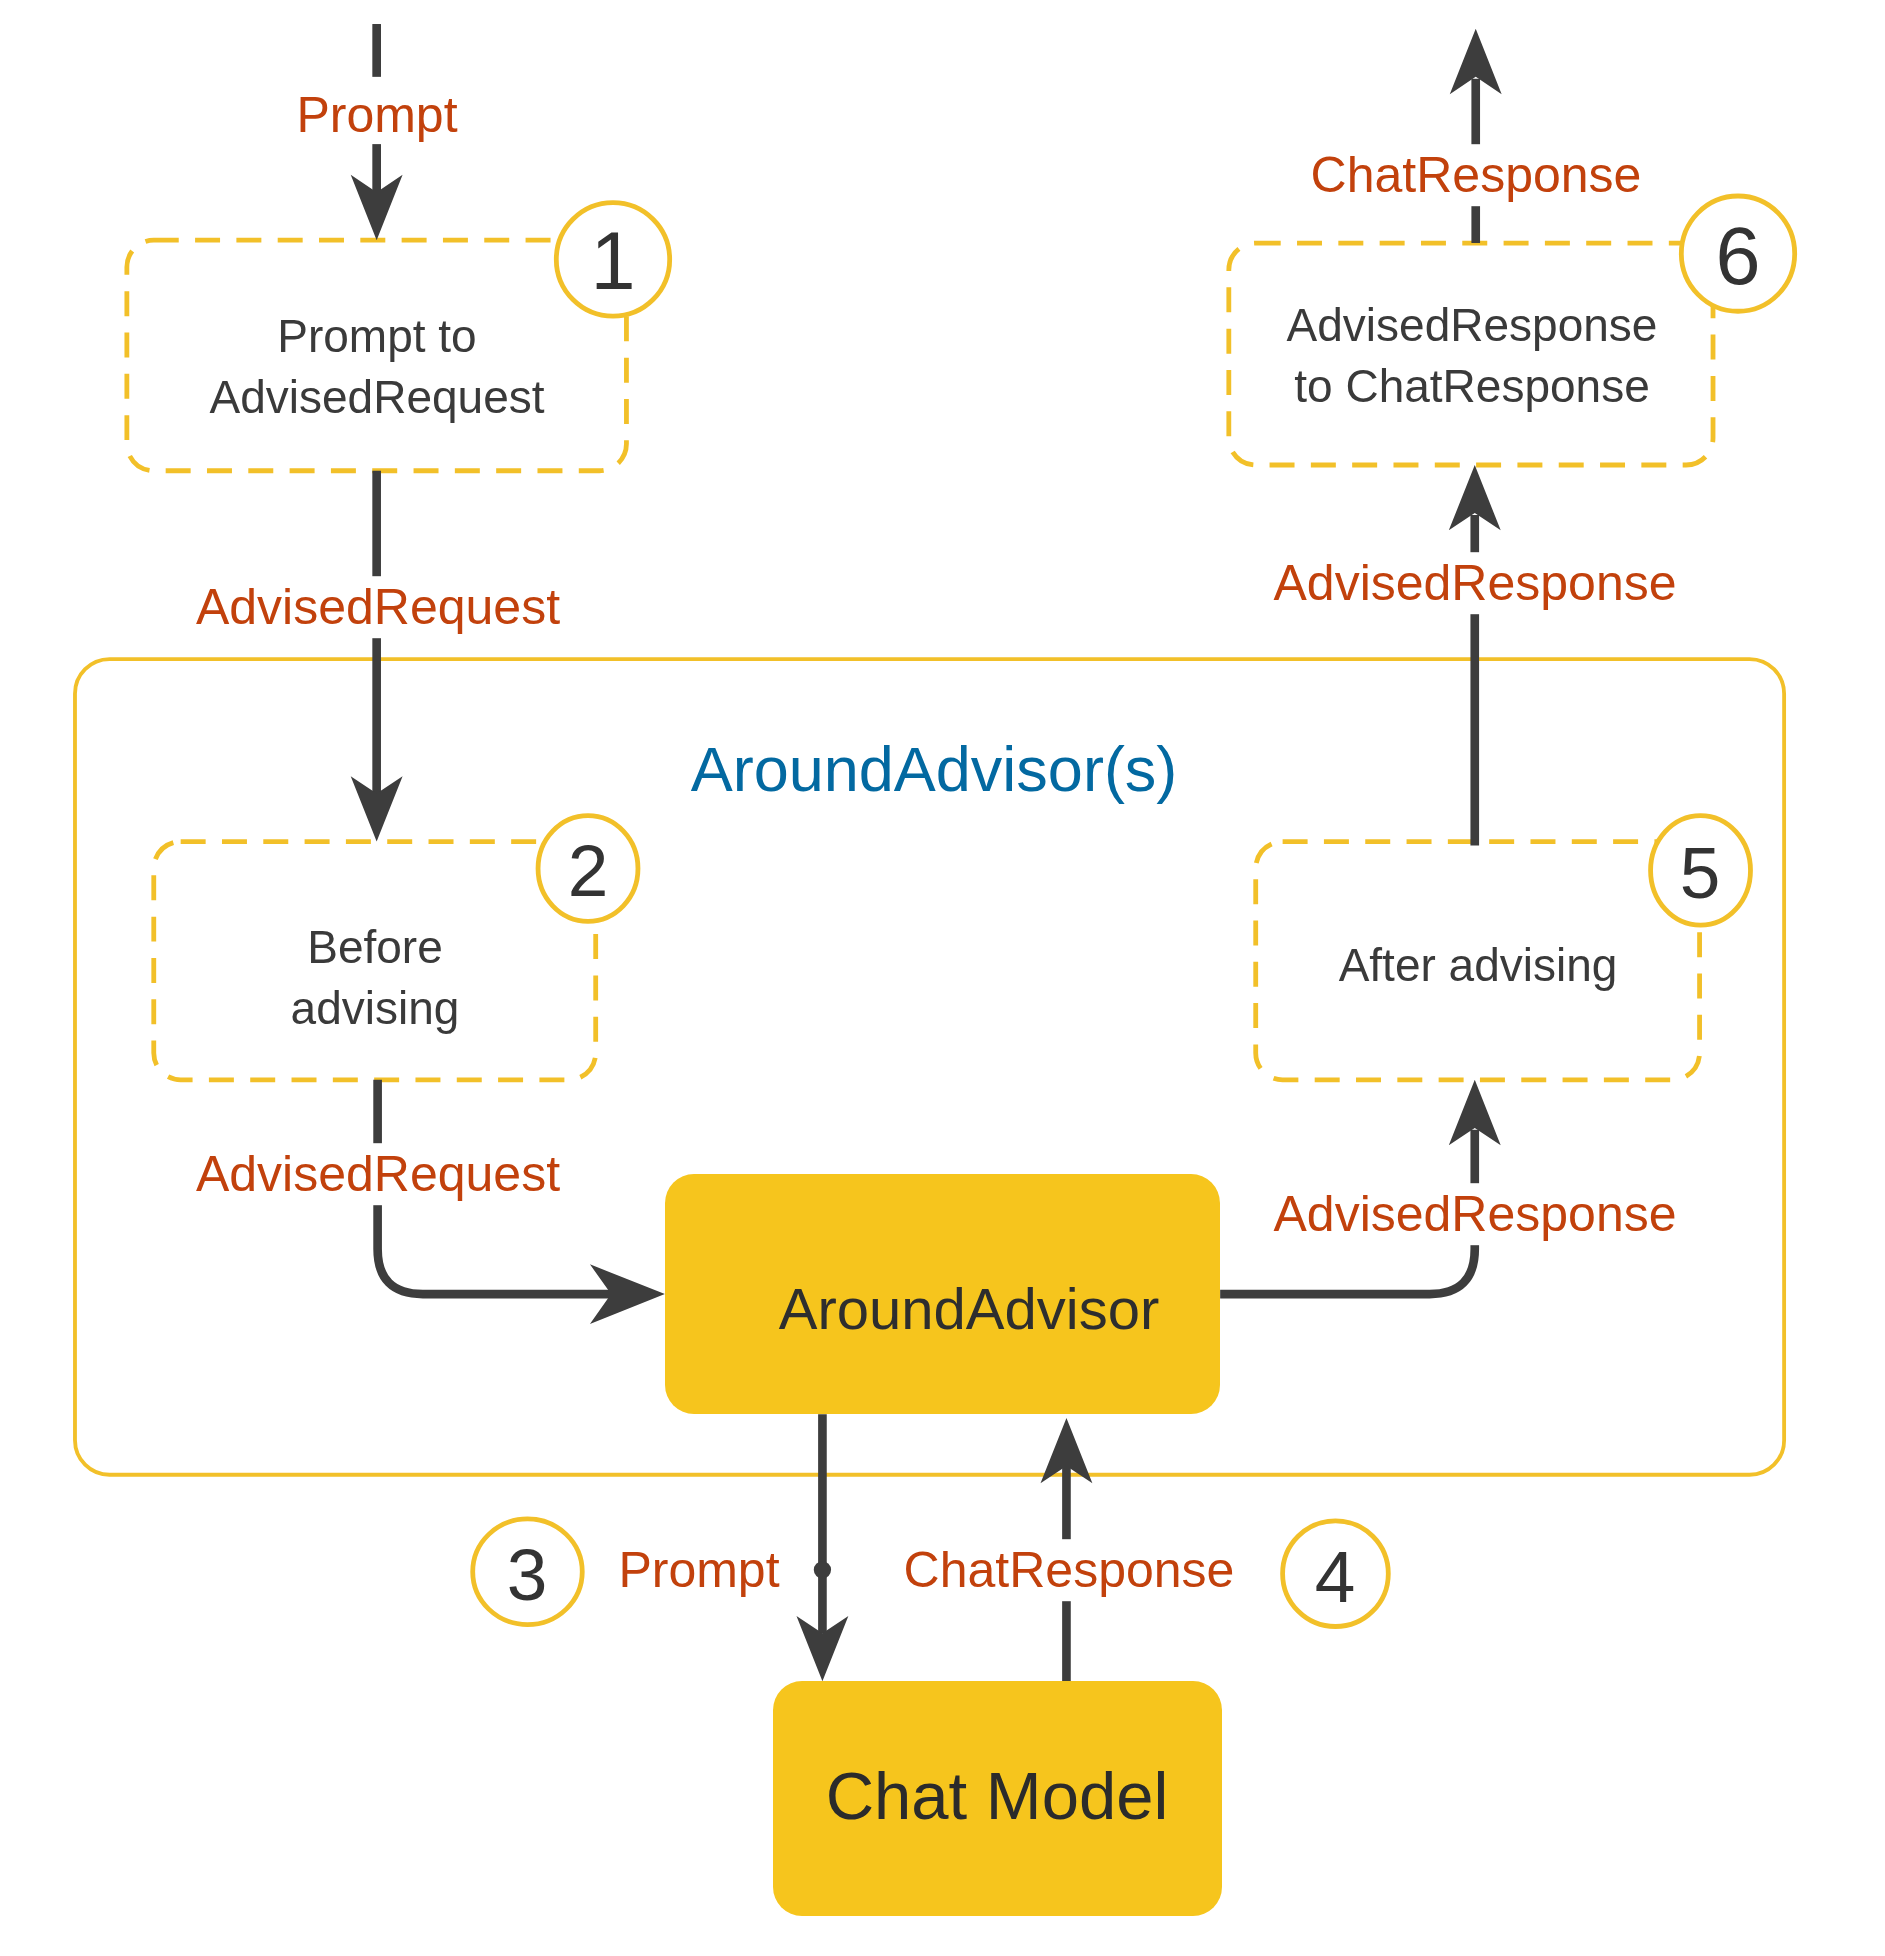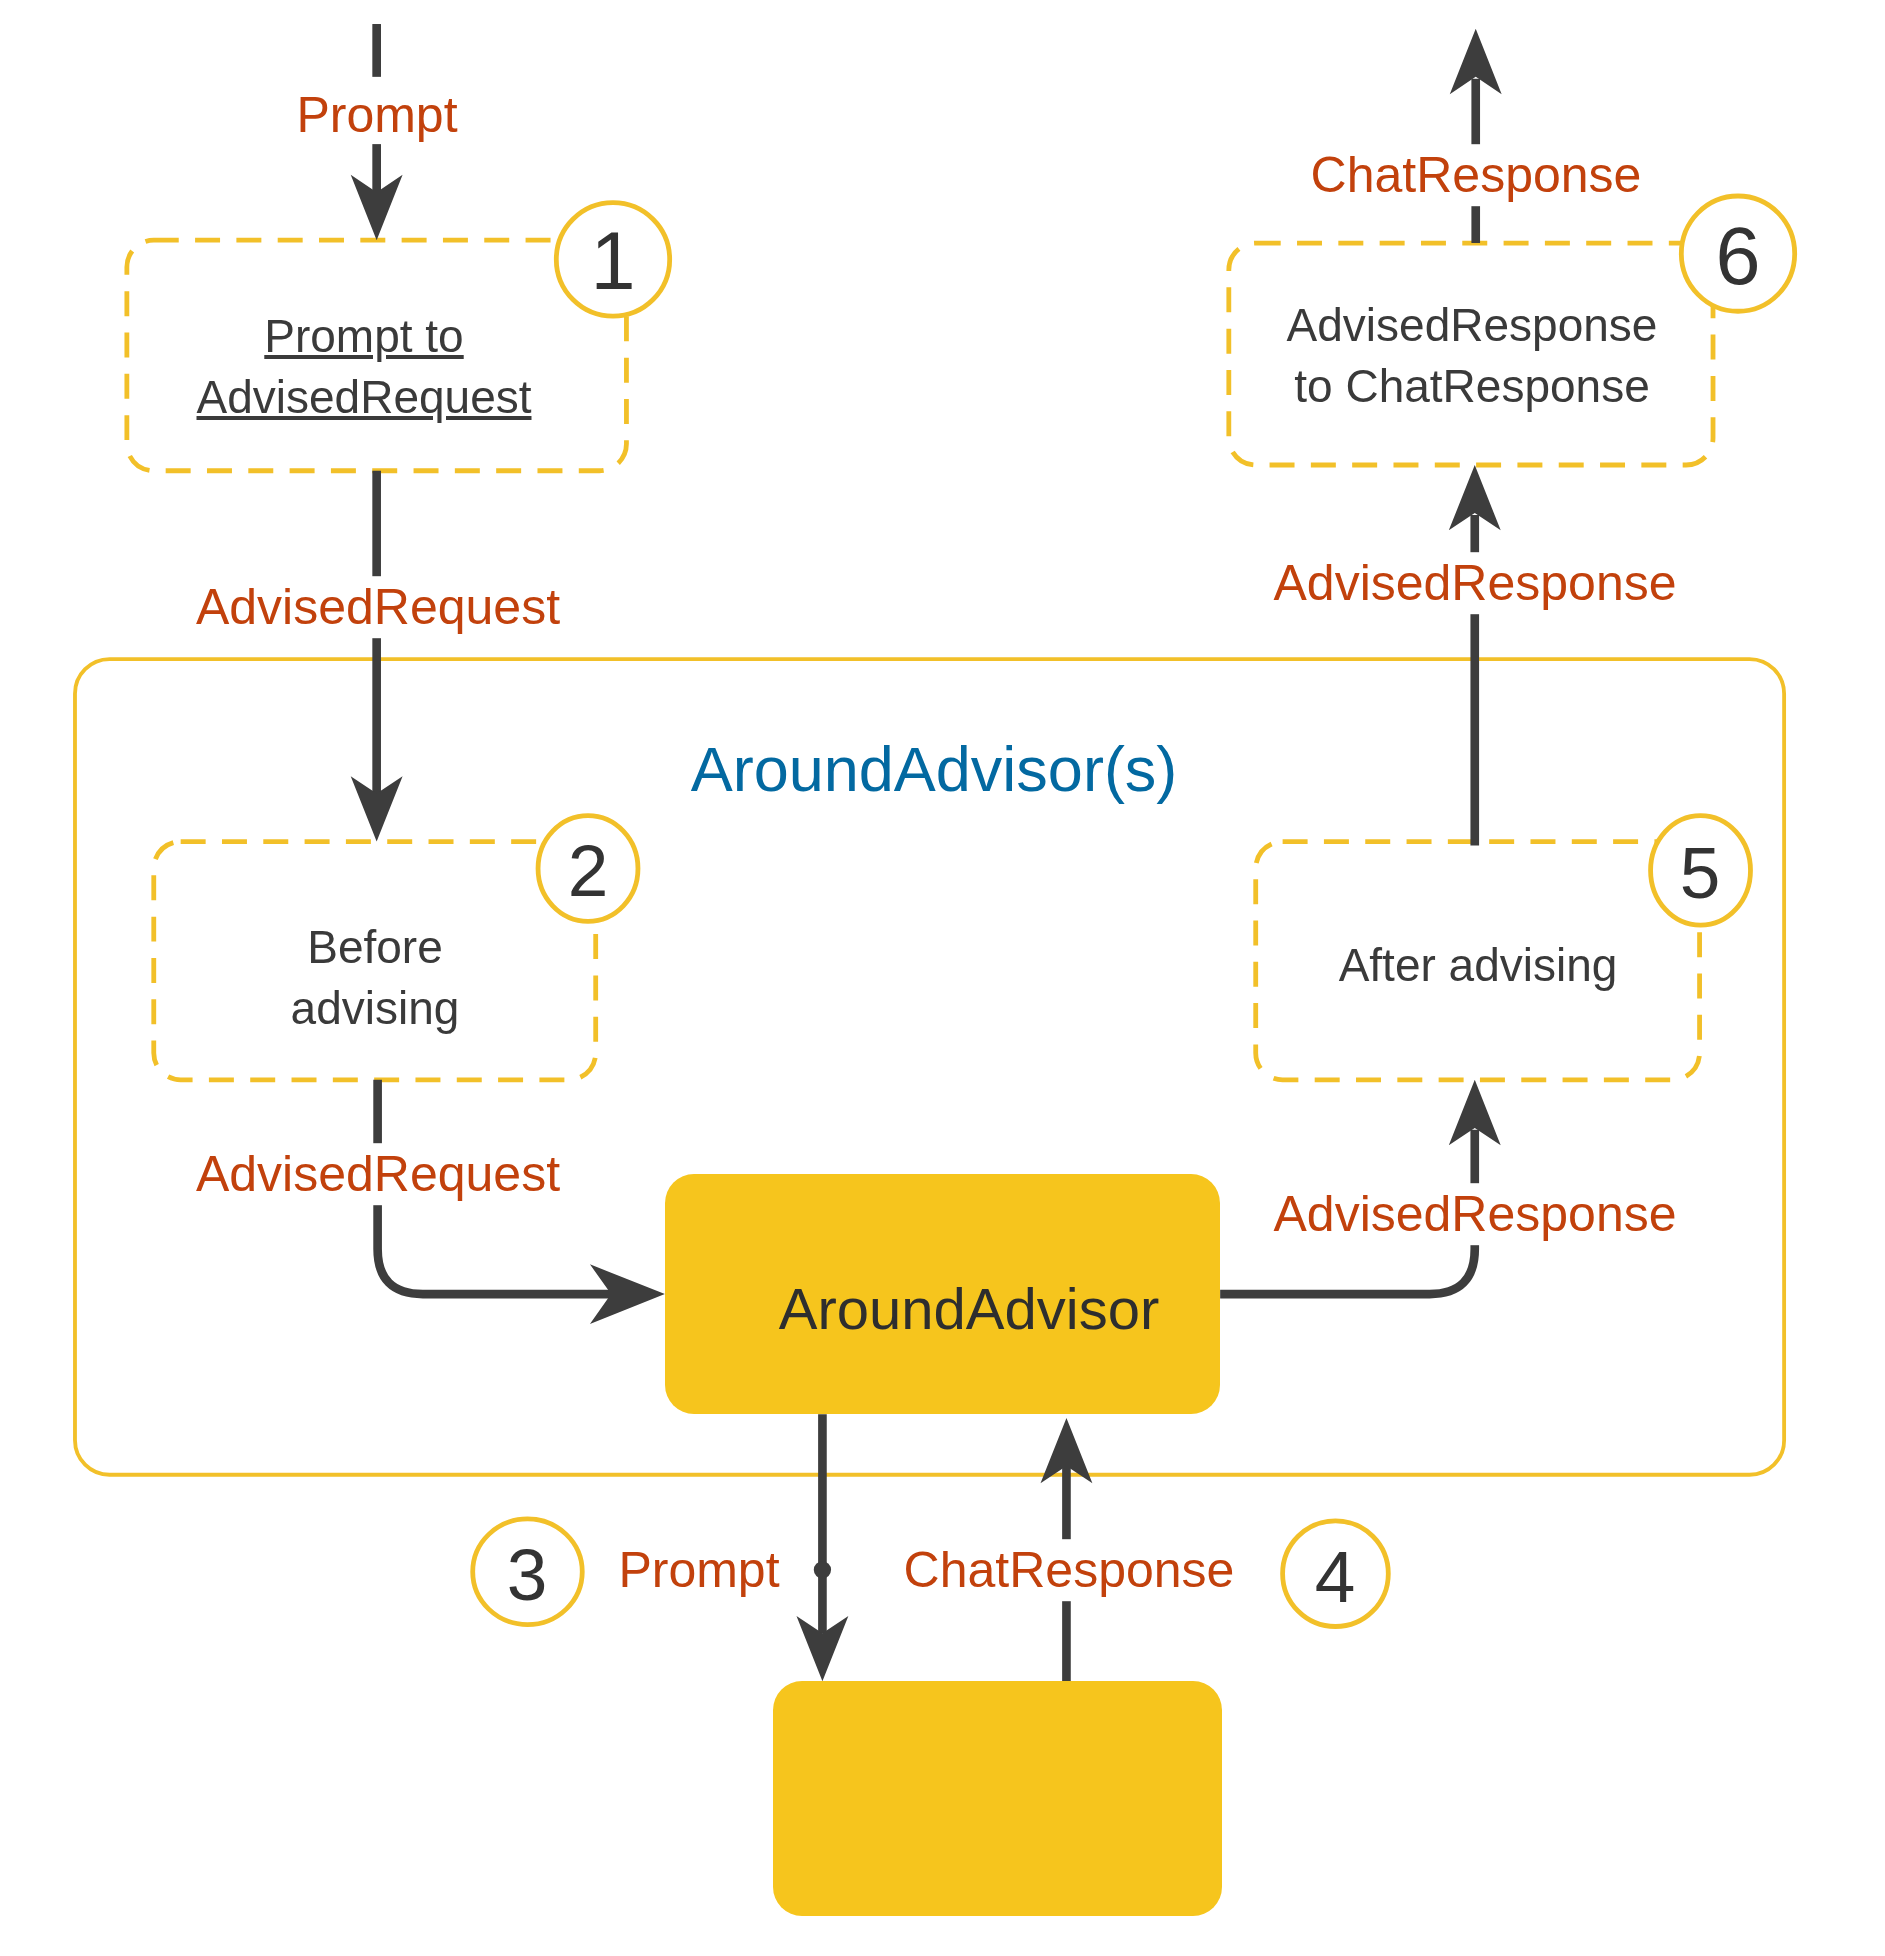--- a/index.html
+++ b/index.html
@@ -123,37 +123,38 @@
 
   <div class="lbl" style="left:377px;top:115px;">Prompt</div>
   <div class="lbl bg" style="left:378px;top:607px;">AdvisedRequest</div>
   <div class="lbl bg" style="left:378px;top:1174px;">AdvisedRequest</div>
   <div class="lbl" style="left:699px;top:1570px;">Prompt</div>
   <div class="lbl bg" style="left:1069px;top:1570px;">ChatResponse</div>
   <div class="lbl bg" style="left:1475px;top:1214px;">AdvisedResponse</div>
   <div class="lbl bg" style="left:1475px;top:583px;">AdvisedResponse</div>
   <div class="lbl bg" style="left:1476px;top:175px;">ChatResponse</div>
 
-  <div class="boxtext" style="left:364px;top:367px;text-decoration:underline;">
+  <div class="boxtext" style="left:377px;top:367px;">
     <div>Prompt to</div>
     <div>AdvisedRequest</div>
   </div>
   <div class="boxtext" style="left:1478px;top:965px;">After advising</div>
   <div class="boxtext" style="left:375px;top:978px;">
     <div>Before</div>
     <div>advising</div>
   </div>
   <div class="boxtext" style="left:1472px;top:356px;">
     <div>AdvisedResponse</div>
     <div>to ChatResponse</div>
   </div>
 
   <div class="nodetext" style="left:942px;top:1308px;margin-left:27px;">
     <div>AroundAdvisor</div>
   </div>
+  <div class="chattext" style="left:997px;top:1795px;">Chat Model</div>
 
   <div class="digit big" style="left:613px;top:261px;">1</div>
   <div class="digit" style="left:588px;top:870px;">2</div>
   <div class="digit" style="left:527px;top:1574px;">3</div>
   <div class="digit" style="left:1335px;top:1576px;">4</div>
   <div class="digit" style="left:1700px;top:872px;">5</div>
   <div class="digit big" style="left:1738px;top:256px;">6</div>
 
 </div>
 

